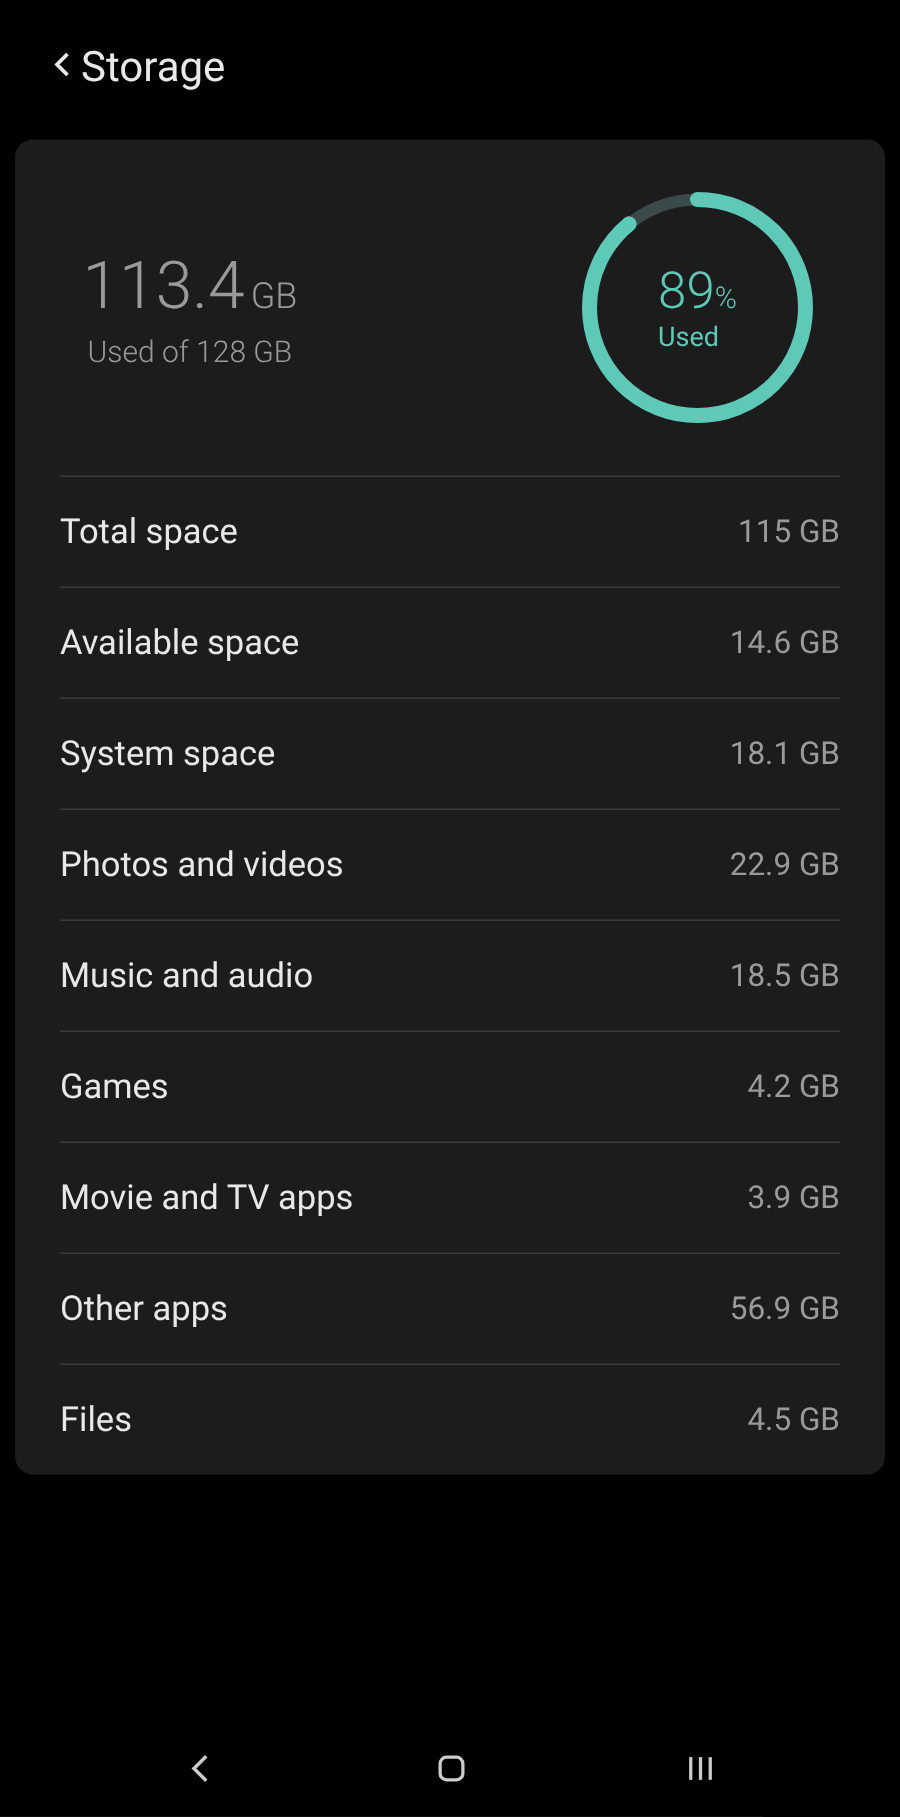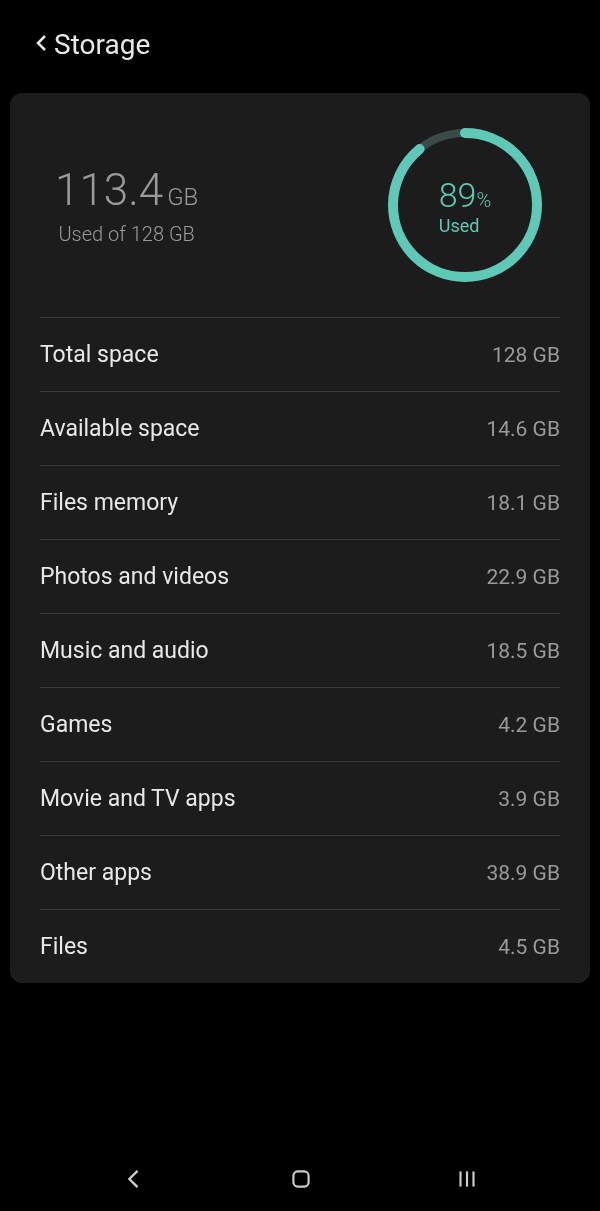--- a/index.html
+++ b/index.html
@@ -191,32 +191,32 @@
           <span class="gauge-percent">89</span><span class="gauge-percent gauge-percent-sign">%</span>
         </div>
         <div class="gauge-used">Used</div>
       </div>
     </div>
   </div>
 
   <div class="divider"></div>
   <div class="row">
     <span class="row-label">Total space</span>
-    <span class="row-value">128 GB</span>
+    <span class="row-value">115 GB</span>
   </div>
 
   <div class="divider"></div>
   <div class="row">
     <span class="row-label">Available space</span>
     <span class="row-value">14.6 GB</span>
   </div>
 
   <div class="divider"></div>
   <div class="row">
-    <span class="row-label">Files memory</span>
+    <span class="row-label">System space</span>
     <span class="row-value">18.1 GB</span>
   </div>
 
   <div class="divider"></div>
   <div class="row">
     <span class="row-label">Photos and videos</span>
     <span class="row-value">22.9 GB</span>
   </div>
 
   <div class="divider"></div>
@@ -233,21 +233,21 @@
 
   <div class="divider"></div>
   <div class="row">
     <span class="row-label">Movie and TV apps</span>
     <span class="row-value">3.9 GB</span>
   </div>
 
   <div class="divider"></div>
   <div class="row">
     <span class="row-label">Other apps</span>
-    <span class="row-value">38.9 GB</span>
+    <span class="row-value">56.9 GB</span>
   </div>
 
   <div class="divider"></div>
   <div class="row">
     <span class="row-label">Files</span>
     <span class="row-value">4.5 GB</span>
   </div>
 
 </div>
 

